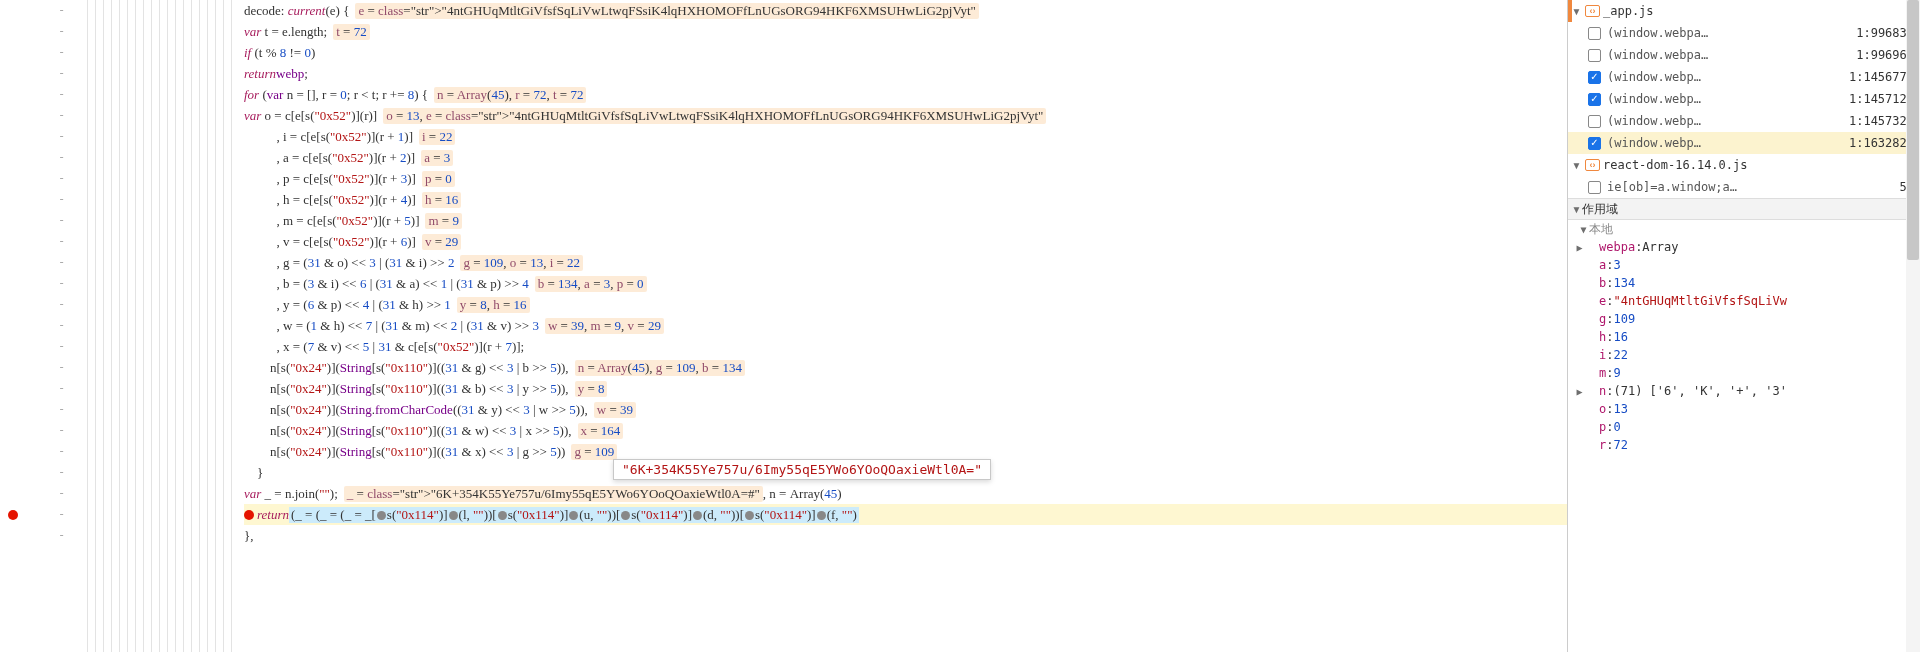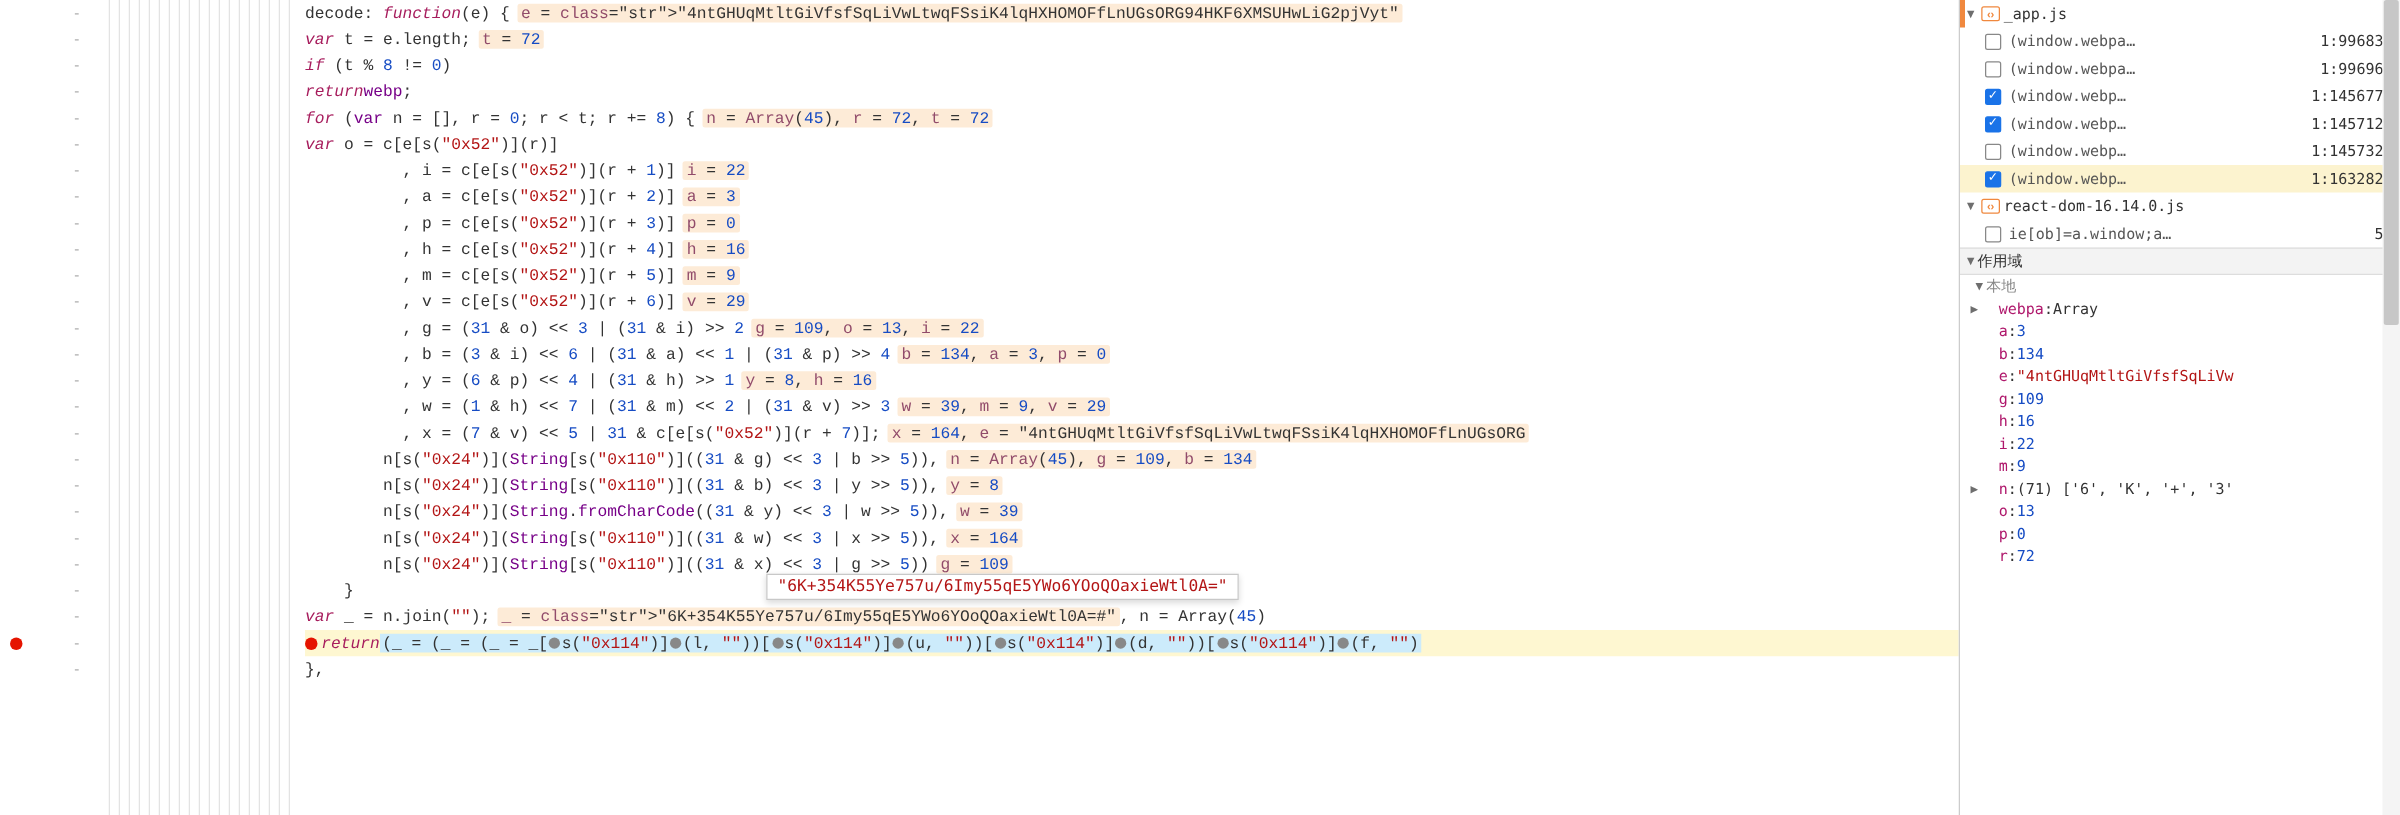--- a/index.html
+++ b/index.html
@@ -14,21 +14,21 @@
   display: flex;
 }
 .gutter { width:36px; flex-shrink:0; }
 .gutter .row, .fold-col .row, .code-col .row { height:21px; display:flex; align-items:center; }
 .gutter .bp { width:10px; height:10px; border-radius:50%; background:#e51400; margin-left:8px; }
 .fold-col { width:204px; flex-shrink:0; display:flex; }
 .fold-col .strip { width:8px; border-right:1px solid #e3e3e3; }
 .fold-col .strip.first { width:52px; border-right:1px solid #e3e3e3;}
 .fold-col .strip .dash { color:#ababab; text-align:center; font-size:12px; line-height:21px; display:block; height:21px; }
 .code-col { flex:1; padding-left:4px; overflow:hidden; position:relative; }
-.code-col .row { white-space:pre; font-family:Liberation Mono, monospace; }
+.code-col .row { white-space:pre; font-family:Liberation Serif, serif; }
 .kw { color:#a71d5d; font-style:italic; }
 .kw2 { color:#708; }
 .num { color:#164cc4; }
 .str { color:#b31515; }
 .id { color:#333; }
 .eval { background:#fdebd7; border-radius:2px; padding:0 3px; margin-left:6px; }
 .eval .num { color:#164cc4; }
 .eval .id { color:#914b6a; }
 .paused-row { background:#fef7d1; }
 .paused-bp { width:10px;height:10px;border-radius:50%;background:#e51400; display:inline-block; margin-right:3px; vertical-align:middle;}
@@ -640,37 +640,37 @@
       <span style="display: block; height: 21px;"></span>
       <span style="display: block; height: 21px;"></span>
       <span style="display: block; height: 21px;"></span>
       <span style="display: block; height: 21px;"></span>
       <span style="display: block; height: 21px;"></span>
       <span style="display: block; height: 21px;"></span>
     </div>
 </div>
 
 <div class="code-col" id="code-col">
-<div class="row">decode: <span class="kw">function</span>(e) {<span class="eval"><span class="id">e</span> = <span <span="" class="id">class</span>="str"&gt;"4ntGHUqMtltGiVfsfSqLiVwLtwqFSsiK4lqHXHOMOFfLnUGsORG94HKF6XMSUHwLiG2pjVyt"</span></div>
+<div class="row">decode: <span class="kw">current</span>(e) {<span class="eval"><span class="id">e</span> = <span <span="" class="id">class</span>="str"&gt;"4ntGHUqMtltGiVfsfSqLiVwLtwqFSsiK4lqHXHOMOFfLnUGsORG94HKF6XMSUHwLiG2pjVyt"</span></div>
     <div class="row">    <span class="kw">var</span> t = e.length;<span class="eval"><span class="id">t</span> = <span class="num">72</span></span></div>
     <div class="row">    <span class="kw">if</span> (t % <span class="num">8</span> != <span class="num">0</span>)</div>
     <div class="row">        <span class="kw">return</span> <span class="kw2">webp</span>;</div>
     <div class="row">    <span class="kw">for</span> (<span class="kw2">var</span> n = [], r = <span class="num">0</span>; r &lt; t; r += <span class="num">8</span>) {<span class="eval"><span class="id">n</span> = <span class="id">Array</span>(<span class="num">45</span>), <span class="id">r</span> = <span class="num">72</span>, <span class="id">t</span> = <span class="num">72</span></span></div>
-    <div class="row">        <span class="kw">var</span> o = c[e[s(<span class="str">"0x52"</span>)](r)]</div>
+    <div class="row">        <span class="kw">var</span> o = c[e[s(<span class="str">"0x52"</span>)](r)]<span class="eval"><span class="id">o</span> = <span class="num">13</span>, <span class="id">e</span> = <span <span="" class="id">class</span>="str"&gt;"4ntGHUqMtltGiVfsfSqLiVwLtwqFSsiK4lqHXHOMOFfLnUGsORG94HKF6XMSUHwLiG2pjVyt"</span></div>
     <div class="row">          , i = c[e[s(<span class="str">"0x52"</span>)](r + <span class="num">1</span>)]<span class="eval"><span class="id">i</span> = <span class="num">22</span></span></div>
     <div class="row">          , a = c[e[s(<span class="str">"0x52"</span>)](r + <span class="num">2</span>)]<span class="eval"><span class="id">a</span> = <span class="num">3</span></span></div>
     <div class="row">          , p = c[e[s(<span class="str">"0x52"</span>)](r + <span class="num">3</span>)]<span class="eval"><span class="id">p</span> = <span class="num">0</span></span></div>
     <div class="row">          , h = c[e[s(<span class="str">"0x52"</span>)](r + <span class="num">4</span>)]<span class="eval"><span class="id">h</span> = <span class="num">16</span></span></div>
     <div class="row">          , m = c[e[s(<span class="str">"0x52"</span>)](r + <span class="num">5</span>)]<span class="eval"><span class="id">m</span> = <span class="num">9</span></span></div>
     <div class="row">          , v = c[e[s(<span class="str">"0x52"</span>)](r + <span class="num">6</span>)]<span class="eval"><span class="id">v</span> = <span class="num">29</span></span></div>
     <div class="row">          , g = (<span class="num">31</span> &amp; o) &lt;&lt; <span class="num">3</span> | (<span class="num">31</span> &amp; i) &gt;&gt; <span class="num">2</span><span class="eval"><span class="id">g</span> = <span class="num">109</span>, <span class="id">o</span> = <span class="num">13</span>, <span class="id">i</span> = <span class="num">22</span></span></div>
     <div class="row">          , b = (<span class="num">3</span> &amp; i) &lt;&lt; <span class="num">6</span> | (<span class="num">31</span> &amp; a) &lt;&lt; <span class="num">1</span> | (<span class="num">31</span> &amp; p) &gt;&gt; <span class="num">4</span><span class="eval"><span class="id">b</span> = <span class="num">134</span>, <span class="id">a</span> = <span class="num">3</span>, <span class="id">p</span> = <span class="num">0</span></span></div>
     <div class="row">          , y = (<span class="num">6</span> &amp; p) &lt;&lt; <span class="num">4</span> | (<span class="num">31</span> &amp; h) &gt;&gt; <span class="num">1</span><span class="eval"><span class="id">y</span> = <span class="num">8</span>, <span class="id">h</span> = <span class="num">16</span></span></div>
     <div class="row">          , w = (<span class="num">1</span> &amp; h) &lt;&lt; <span class="num">7</span> | (<span class="num">31</span> &amp; m) &lt;&lt; <span class="num">2</span> | (<span class="num">31</span> &amp; v) &gt;&gt; <span class="num">3</span><span class="eval"><span class="id">w</span> = <span class="num">39</span>, <span class="id">m</span> = <span class="num">9</span>, <span class="id">v</span> = <span class="num">29</span></span></div>
-    <div class="row">          , x = (<span class="num">7</span> &amp; v) &lt;&lt; <span class="num">5</span> | <span class="num">31</span> &amp; c[e[s(<span class="str">"0x52"</span>)](r + <span class="num">7</span>)];<span class="eval"><span class="id">x</span> = <span class="num">164</span>, <span class="id">e</span> = "4ntGHUqMtltGiVfsfSqLiVwLtwqFSsiK4lqHXHOMOFfLnUGsORG</span></div>
+    <div class="row">          , x = (<span class="num">7</span> &amp; v) &lt;&lt; <span class="num">5</span> | <span class="num">31</span> &amp; c[e[s(<span class="str">"0x52"</span>)](r + <span class="num">7</span>)];</div>
     <div class="row">        n[s(<span class="str">"0x24"</span>)](<span class="kw2">String</span>[s(<span class="str">"0x110"</span>)]((<span class="num">31</span> &amp; g) &lt;&lt; <span class="num">3</span> | b &gt;&gt; <span class="num">5</span>)),<span class="eval"><span class="id">n</span> = <span class="id">Array</span>(<span class="num">45</span>), <span class="id">g</span> = <span class="num">109</span>, <span class="id">b</span> = <span class="num">134</span></span></div>
     <div class="row">        n[s(<span class="str">"0x24"</span>)](<span class="kw2">String</span>[s(<span class="str">"0x110"</span>)]((<span class="num">31</span> &amp; b) &lt;&lt; <span class="num">3</span> | y &gt;&gt; <span class="num">5</span>)),<span class="eval"><span class="id">y</span> = <span class="num">8</span></span></div>
     <div class="row">        n[s(<span class="str">"0x24"</span>)](<span class="kw2">String</span>.<span class="kw2">fromCharCode</span>((<span class="num">31</span> &amp; y) &lt;&lt; <span class="num">3</span> | w &gt;&gt; <span class="num">5</span>)),<span class="eval"><span class="id">w</span> = <span class="num">39</span></span></div>
     <div class="row">        n[s(<span class="str">"0x24"</span>)](<span class="kw2">String</span>[s(<span class="str">"0x110"</span>)]((<span class="num">31</span> &amp; w) &lt;&lt; <span class="num">3</span> | x &gt;&gt; <span class="num">5</span>)),<span class="eval"><span class="id">x</span> = <span class="num">164</span></span></div>
     <div class="row">        n[s(<span class="str">"0x24"</span>)](<span class="kw2">String</span>[s(<span class="str">"0x110"</span>)]((<span class="num">31</span> &amp; x) &lt;&lt; <span class="num">3</span> | g &gt;&gt; <span class="num">5</span>))<span class="eval"><span class="id">g</span> = <span class="num">109</span></span></div>
     <div class="row">    }</div>
     <div class="row">    <span class="kw">var</span> _ = n.join(<span class="str">""</span>);<span class="eval"><span class="id">_</span> = <span <span="" class="id">class</span>="str"&gt;"6K+354K55Ye757u/6Imy55qE5YWo6YOoQOaxieWtl0A=#"</span>, <span class="id">n</span> = <span class="id">Array</span>(<span class="num">45</span>)</div>
     <div class="row paused-row">    <span class="paused-bp"></span><span class="kw">return</span> <span class="ret">(_ = (_ = (_ = _[<span class="ret-dot"></span>s(<span class="str">"0x114"</span>)]<span class="ret-dot"></span>(l, <span class="str">""</span>))[<span class="ret-dot"></span>s(<span class="str">"0x114"</span>)]<span class="ret-dot"></span>(u, <span class="str">""</span>))[<span class="ret-dot"></span>s(<span class="str">"0x114"</span>)]<span class="ret-dot"></span>(d, <span class="str">""</span>))[<span class="ret-dot"></span>s(<span class="str">"0x114"</span>)]<span class="ret-dot"></span>(f, <span class="str">""</span>)</span></div>
     <div class="row">},</div>
     <div class="tooltip" style="top: 459px; left: 373px;">"6K+354K55Ye757u/6Imy55qE5YWo6YOoQOaxieWtl0A="</div>

